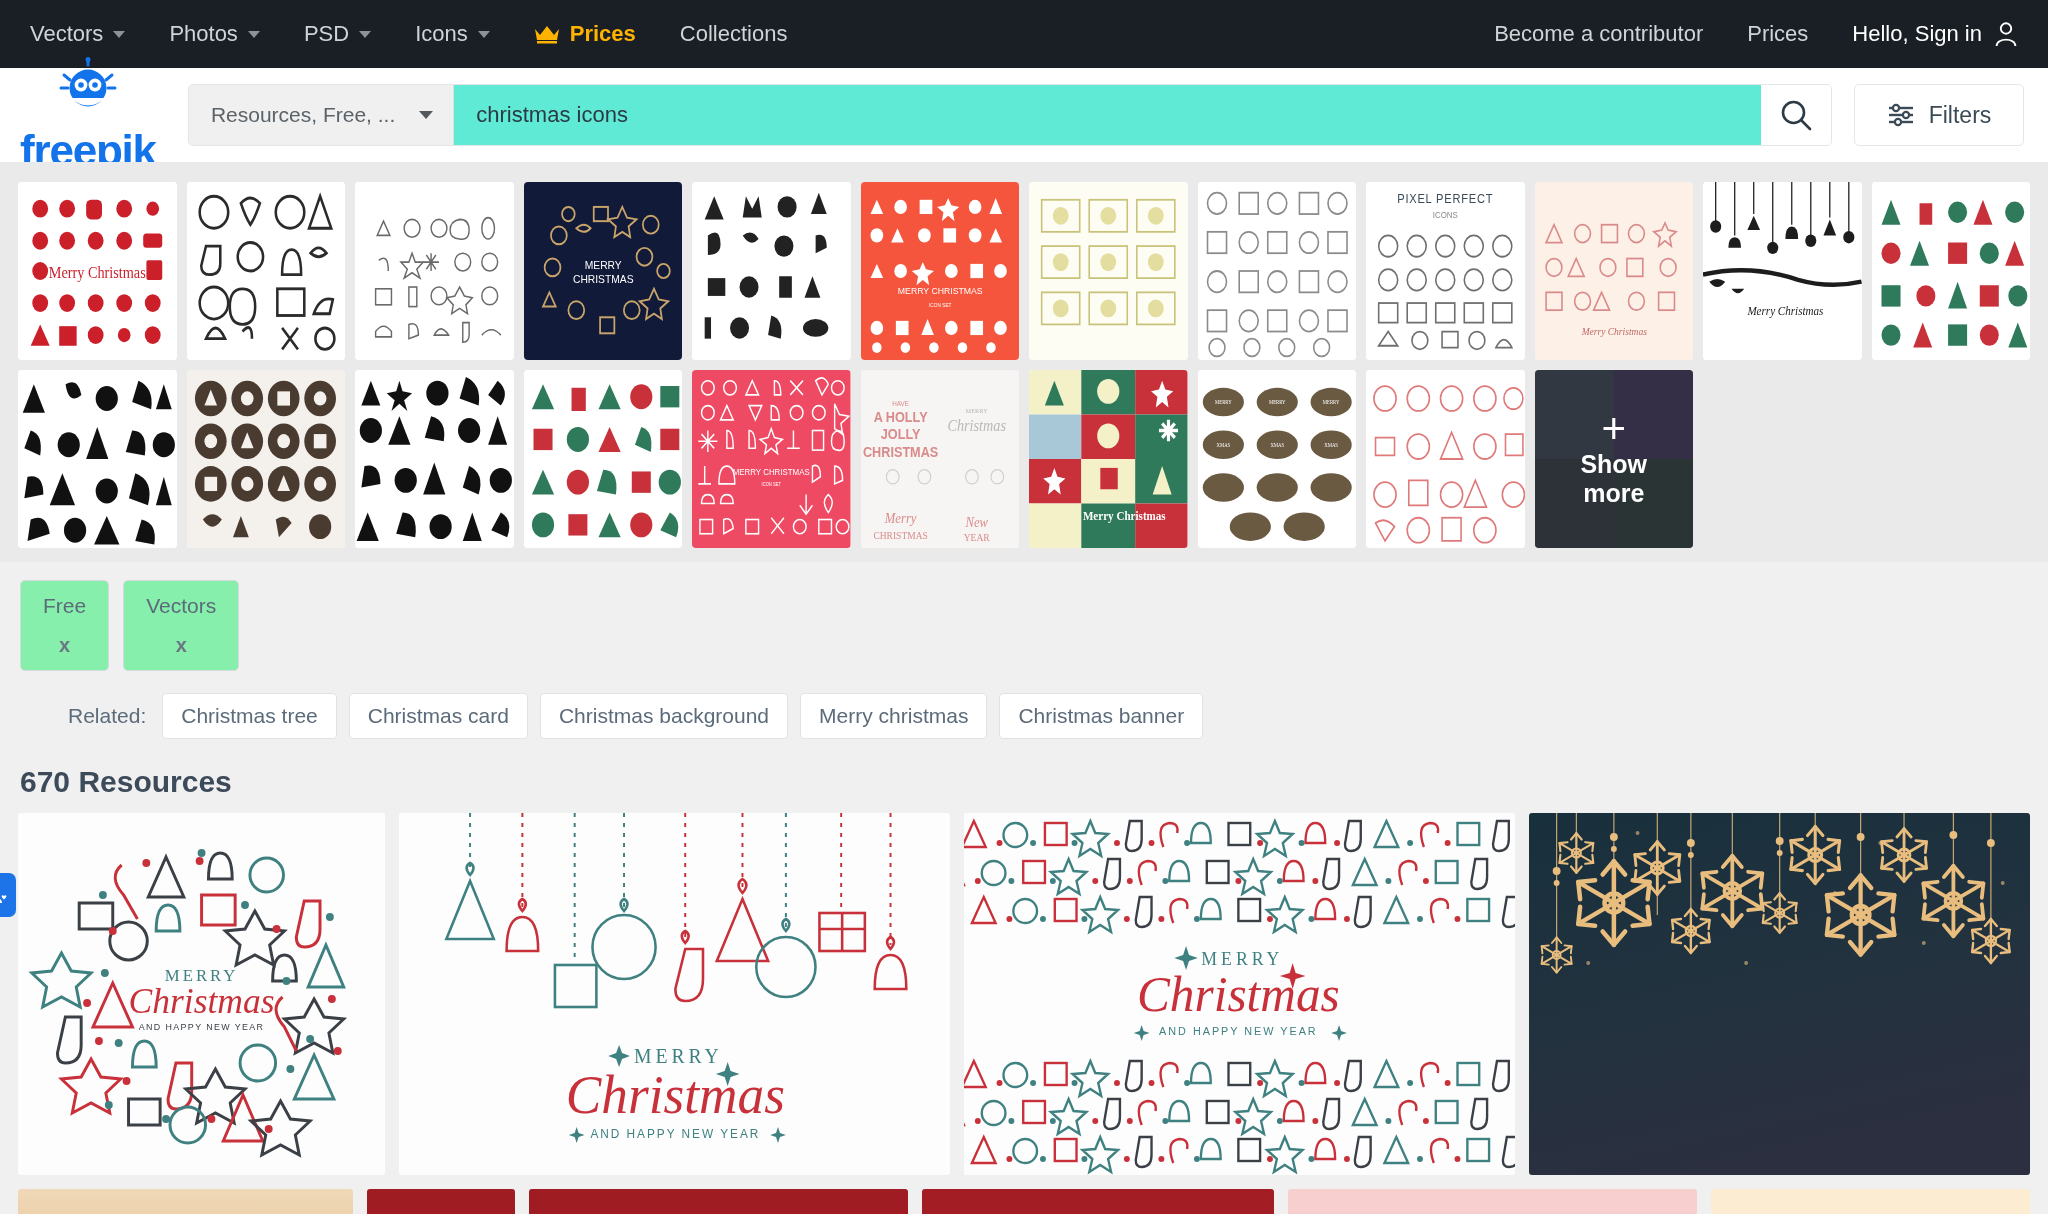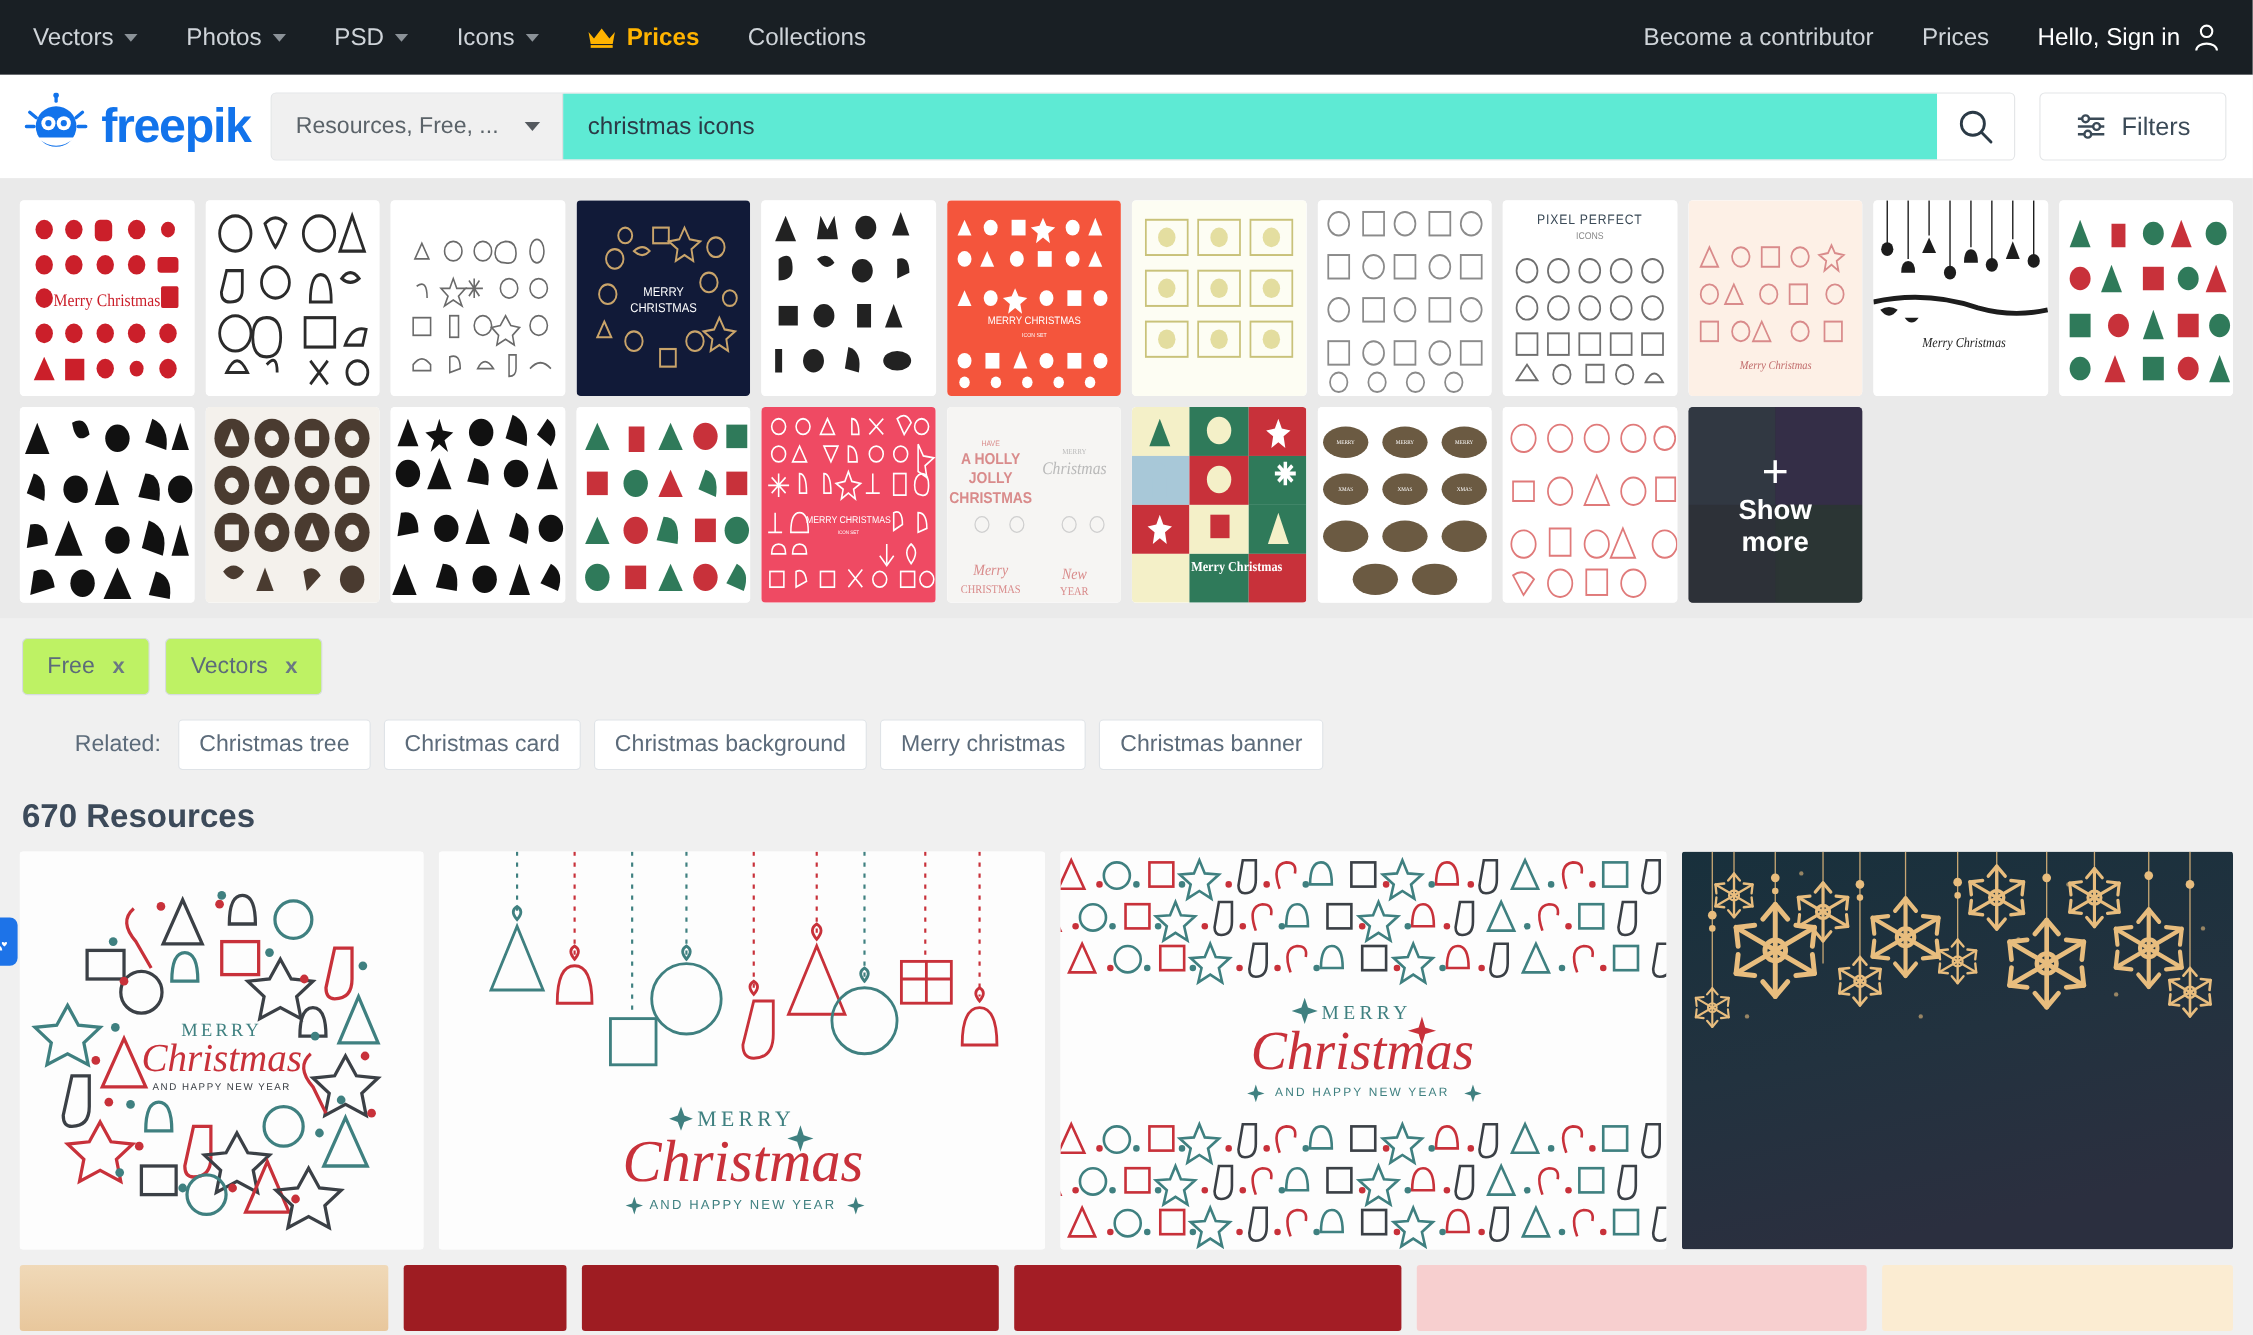--- a/index.html
+++ b/index.html
@@ -41,21 +41,21 @@
   .user-ico { width: 24px; height: 26px; display:block; margin-left: 2px; }
 
   
   .searchbar {
     height: 94px;
     background: #ffffff;
     display: flex; align-items: center;
     padding: 0 24px 0 20px;
     gap: 0;
   }
-  .logo { display: flex; align-items: center; gap: 10px; margin-right: 18px; }
+  .logo { display: flex; align-items: center; gap: 10px; margin-right: 32px; flex-direction: column; }
   .logo svg { display: block; }
   .logo-text {
     font-size: 44px; font-weight: bold; color: #1273eb;
     letter-spacing: -1.2px; line-height: 1;
   }
   .search-wrap {
     flex: 1; height: 62px; display: flex; align-items: stretch;
     border: 1px solid #e3e5e7; border-radius: 5px; overflow: hidden;
     background: #f0f0f0;
   }
@@ -134,23 +134,23 @@
     align-items: center; justify-content: center;
     color: #fff; font-size: 25px; font-weight: bold; line-height: 1.15;
     text-align: center; position: relative;
   }
   .sp-showmore .plus { font-size: 42px; font-weight: normal; line-height: 0.9; margin-bottom: 2px; }
   .sm-bg { position: absolute; inset: 0; display: grid; grid-template-columns: 1fr 1fr; grid-template-rows: 1fr 1fr; opacity: .55; }
 
   
   .chips-row { padding: 18px 20px 0 20px; display: flex; gap: 14px; }
   .chip {
-    border: 1px solid #d6dbe0; border-radius: 5px; background: #bef264;
+    border: 1px solid #d6dbe0; border-radius: 5px; background: #86efac;
     padding: 13px 22px; font-size: 21px; color: #5c6b7a;
-    display: flex; align-items: center; gap: 16px; cursor: pointer;
+    display: flex; align-items: center; gap: 16px; cursor: pointer; flex-direction: column;
   }
   .chip .x { color: #6b7884; font-weight: bold; font-size: 20px; }
 
   .related-row {
     padding: 22px 20px 0 20px; display: flex; align-items: center; gap: 12px; margin-left: 48px;
   }
   .related-label { font-size: 21px; color: #5c6b7a; margin-right: 4px; }
   .tag {
     border: 1px solid #dfe3e7; border-radius: 4px; background: #fff;
     padding: 10px 18px; font-size: 21px; color: #5c6b7a; cursor: pointer;

